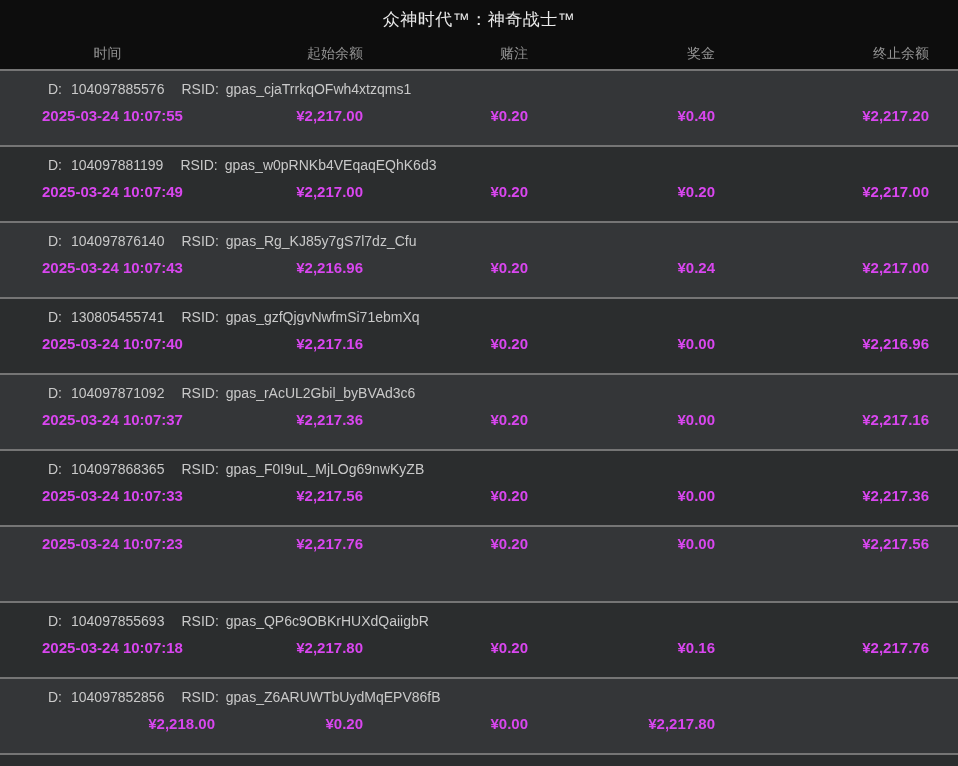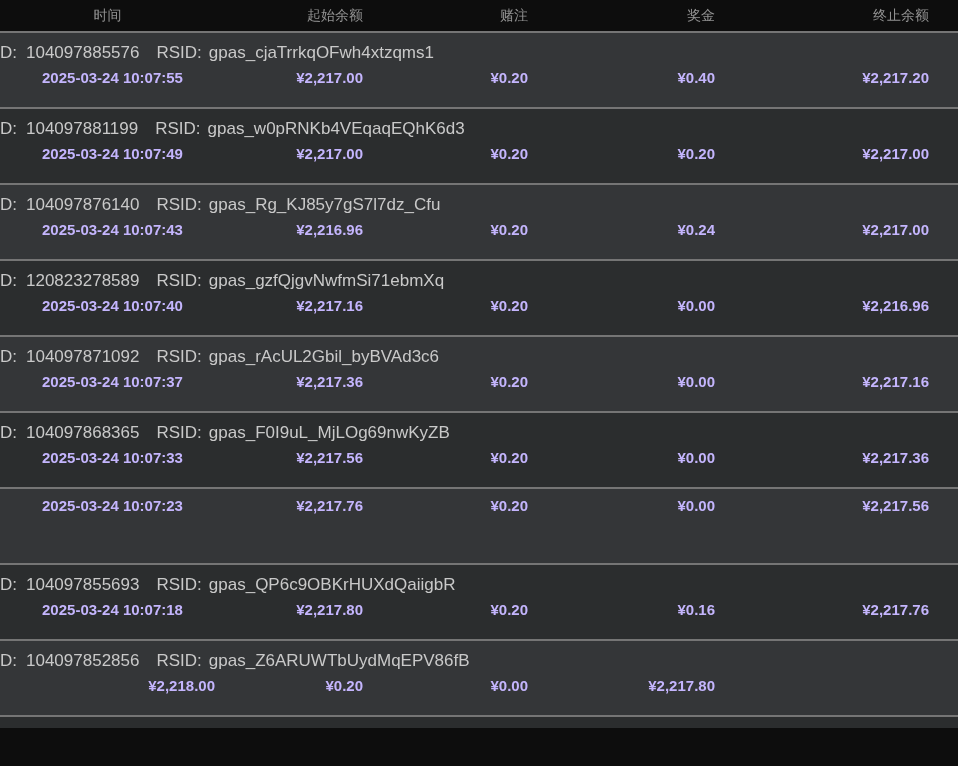--- a/index.html
+++ b/index.html
@@ -50,46 +50,50 @@
     box-sizing: content-box;
   }
   .row:nth-child(odd) { background: #343638; }
   .row:nth-child(even) { background: #2b2d2e; }
   .row.partial {
     height: 11px;
   }
   .row-line1 {
     padding-top: 10px;
     height: 18px;
-    font-size: 17px;
+    font-size: 14px;
     color: #c9c9c9;
     white-space: nowrap;
+    margin-left: 48px;
   }
   .row-line1 .id-val { margin-left: 9px; }
   .row-line1 .rsid-label { margin-left: 17px; }
   .row-line1 .rsid-val { margin-left: 7px; }
   .row-line2 {
     margin-top: 8px;
     align-items: center;
   }
   .cell {
-    color: #c4b5fd;
+    color: #d946ef;
     font-size: 15px;
     font-weight: 600;
     text-align: right;
     white-space: nowrap;
     padding-left: 10px;
   }
   .cell.c-time { text-align: center; }
 </style>
 </head>
 <body>
 
 <div class="app">
 
+  <div class="titlebar">
+    <div class="game-title">众神时代™：神奇战士™</div>
+  </div>
 
   <div class="grid colheads">
     <div class="colhead c-time">时间</div>
     <div class="colhead">起始余额</div>
     <div class="colhead">赌注</div>
     <div class="colhead">奖金</div>
     <div class="colhead">终止余额</div>
   </div>
 
   <div class="rows-container" id="rows-container">
@@ -124,21 +128,21 @@
     <div class="grid row-line2">
       <div class="cell c-time">2025-03-24 10:07:43</div>
       <div class="cell">¥2,216.96</div>
       <div class="cell">¥0.20</div>
       <div class="cell">¥0.24</div>
       <div class="cell">¥2,217.00</div>
     </div>
   </div>
       <div class="row">
     <div class="row-line1">
-      <span>D:</span><span class="id-val">120823278589</span><span class="rsid-label">RSID:</span><span class="rsid-val">gpas_gzfQjgvNwfmSi71ebmXq</span>
+      <span>D:</span><span class="id-val">130805455741</span><span class="rsid-label">RSID:</span><span class="rsid-val">gpas_gzfQjgvNwfmSi71ebmXq</span>
     </div>
     <div class="grid row-line2">
       <div class="cell c-time">2025-03-24 10:07:40</div>
       <div class="cell">¥2,217.16</div>
       <div class="cell">¥0.20</div>
       <div class="cell">¥0.00</div>
       <div class="cell">¥2,216.96</div>
     </div>
   </div>
       <div class="row">

